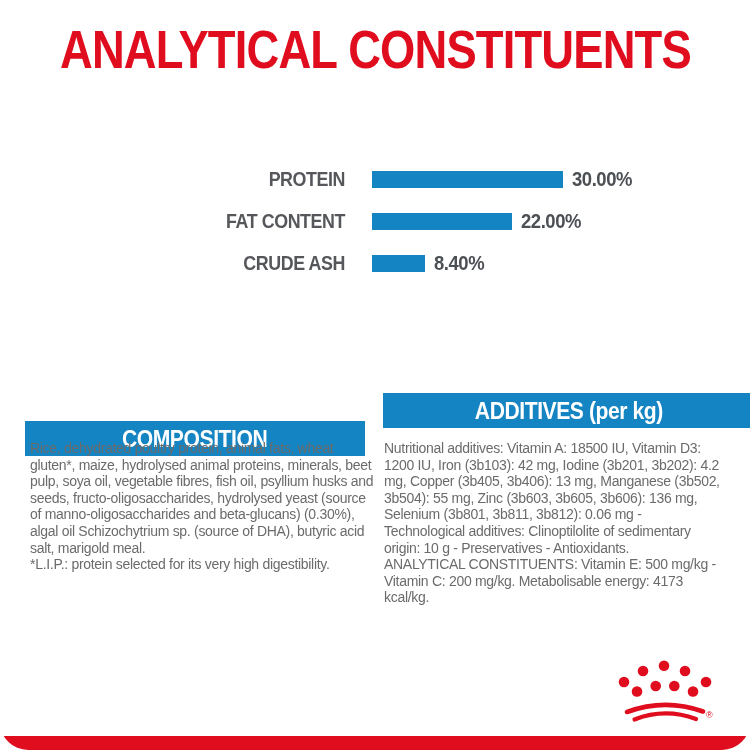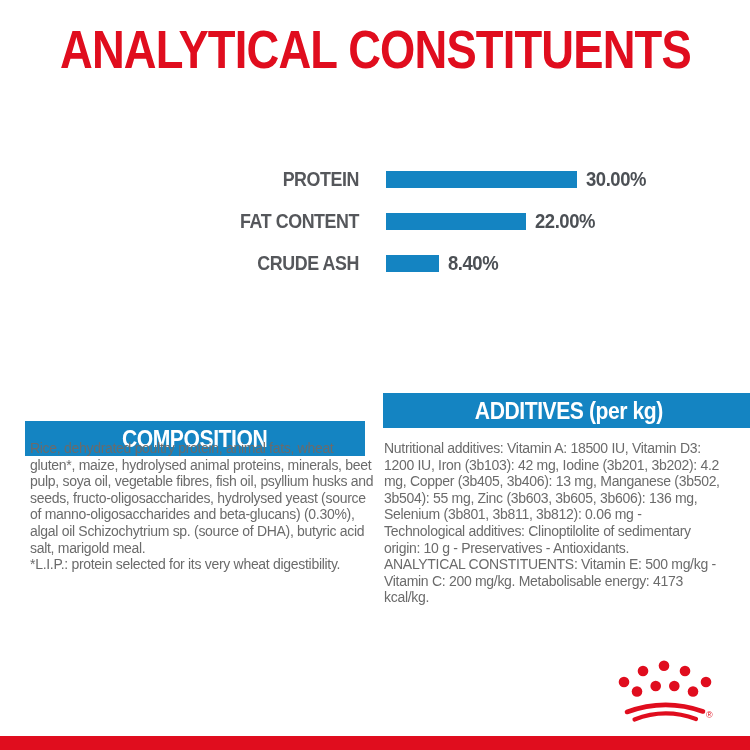--- a/index.html
+++ b/index.html
@@ -1,27 +1,27 @@
 <!DOCTYPE html>
 <html style="--red: #e00d1e; --blue: #1484c2; --label-gray: #55575b; --value-gray: #4c5055; --body-gray: #6b6b6b;"><head>
 <meta charset="utf-8">
 <style>
   html,body{margin:0;padding:0;background:#fff;}
   .page{
     position:relative;width:750px;height:750px;background:#ffffff;
-    font-family:"Liberation Sans", sans-serif;overflow:hidden;
+    font-family:"Liberation Sans", sans-serif;overflow:hidden;border-radius:28px;
   }
   .title{
     position:absolute;top:22px;left:0;width:750px;margin:0;
     text-align:center;color:var(--red,#e00d1e);
     font-size:54px;font-weight:bold;letter-spacing:-1px;line-height:1;
     transform:scaleX(0.84);transform-origin:center;white-space:nowrap;
   }
   .chart{position:absolute;top:158px;left:0;width:750px;}
-  .chart-row{display:flex;align-items:center;height:42px;margin-left:14px;}
+  .chart-row{display:flex;align-items:center;height:42px;}
   .chart-label{
     width:345px;flex:0 0 345px;text-align:right;
     color:var(--label-gray,#55575b);font-weight:bold;font-size:21px;
     letter-spacing:-0.5px;transform:scaleX(0.85);transform-origin:right center;
     white-space:nowrap;
   }
   .chart-bar{height:17px;background:var(--blue,#1484c2);margin-left:27px;flex:0 0 auto;}
   .chart-value{
     margin-left:9px;color:var(--value-gray,#4c5055);font-weight:bold;font-size:21px;
     letter-spacing:-0.5px;transform:scaleX(0.88);transform-origin:left center;
@@ -68,21 +68,21 @@
         <div class="chart-bar" style="width: 53.48px;"></div>
         <span class="chart-value">8.40%</span>
       </div>
     </div>
 
   <div class="section-header left">
     <span class="hd">COMPOSITION</span>
   </div>
   <div class="section-body left">
     <p>Rice, dehydrated poultry protein, animal fats, wheat gluten*, maize, hydrolysed animal proteins, minerals, beet pulp, soya oil, vegetable fibres, fish oil, psyllium husks and seeds, fructo-oligosaccharides, hydrolysed yeast (source of manno-oligosaccharides and beta-glucans) (0.30%), algal oil Schizochytrium sp. (source of DHA), butyric acid salt, marigold meal.</p>
-    <p>*L.I.P.: protein selected for its very wheat digestibility.</p>
+    <p>*L.I.P.: protein selected for its very high digestibility.</p>
   </div>
 
   <div class="section-header right">
     <span class="hd">ADDITIVES (per kg)</span>
   </div>
   <div class="section-body right">
     <p>Nutritional additives: Vitamin A: 18500 IU, Vitamin D3: 1200 IU, Iron (3b103): 42 mg, Iodine (3b201, 3b202): 4.2 mg, Copper (3b405, 3b406): 13 mg, Manganese (3b502, 3b504): 55 mg, Zinc (3b603, 3b605, 3b606): 136 mg, Selenium (3b801, 3b811, 3b812): 0.06 mg - Technological additives: Clinoptilolite of sedimentary origin: 10 g - Preservatives - Antioxidants.</p>
     <p>ANALYTICAL CONSTITUENTS: Vitamin E: 500 mg/kg - Vitamin C: 200 mg/kg. Metabolisable energy: 4173 kcal/kg.</p>
   </div>
 

